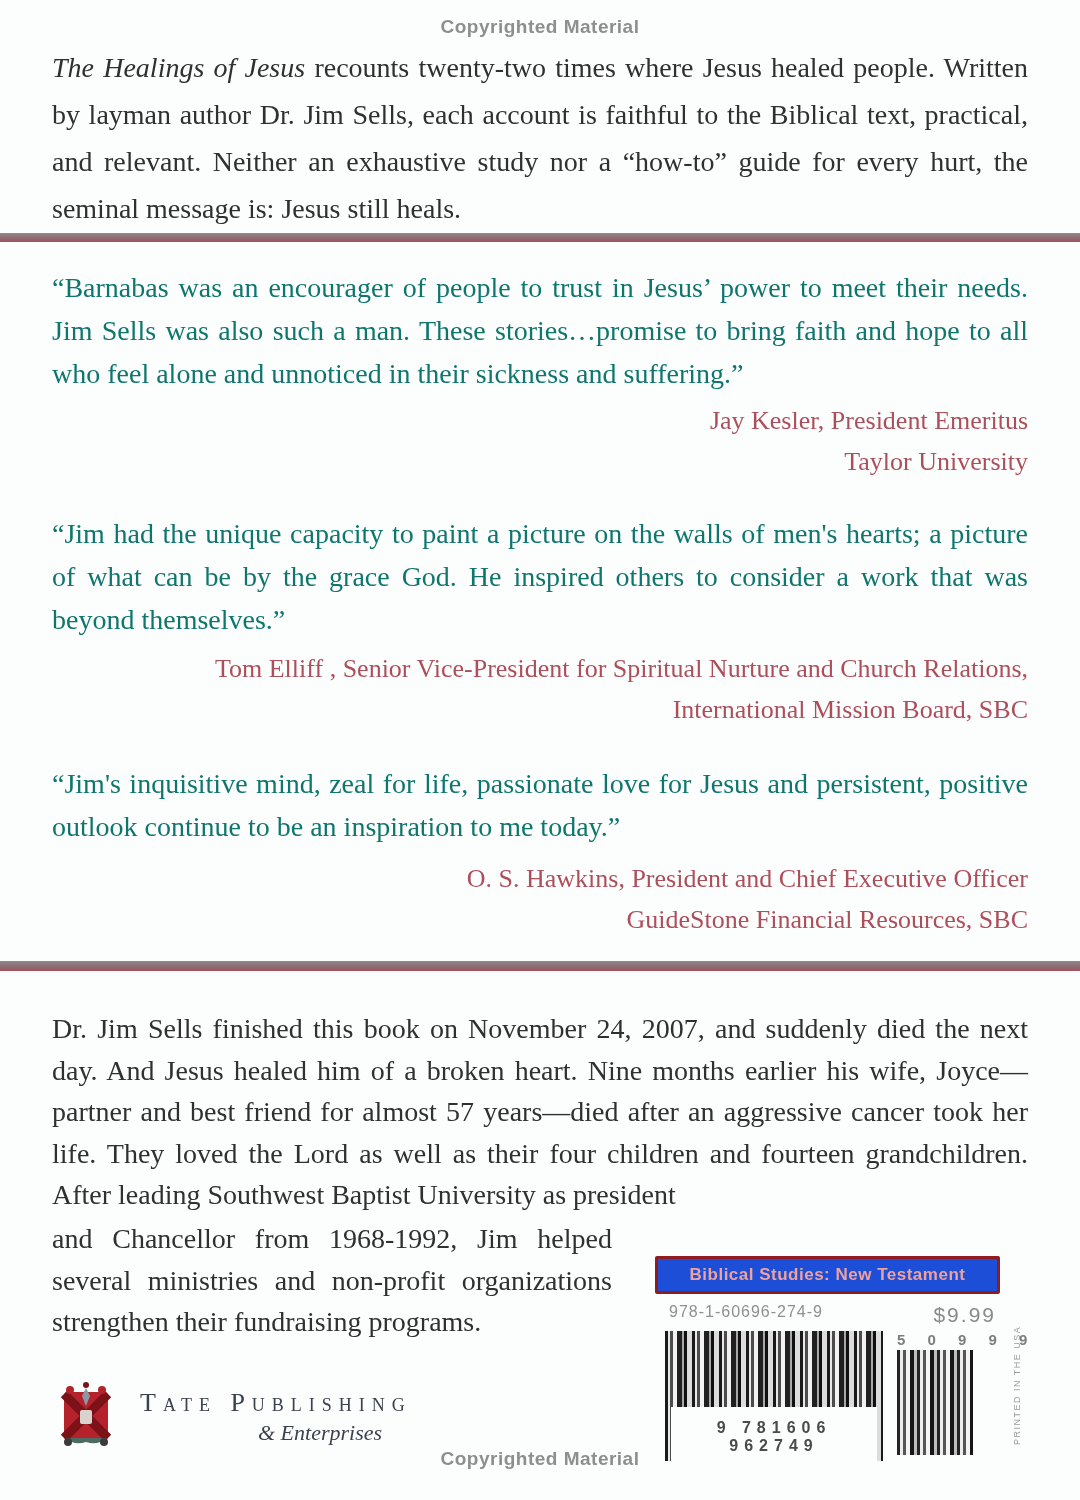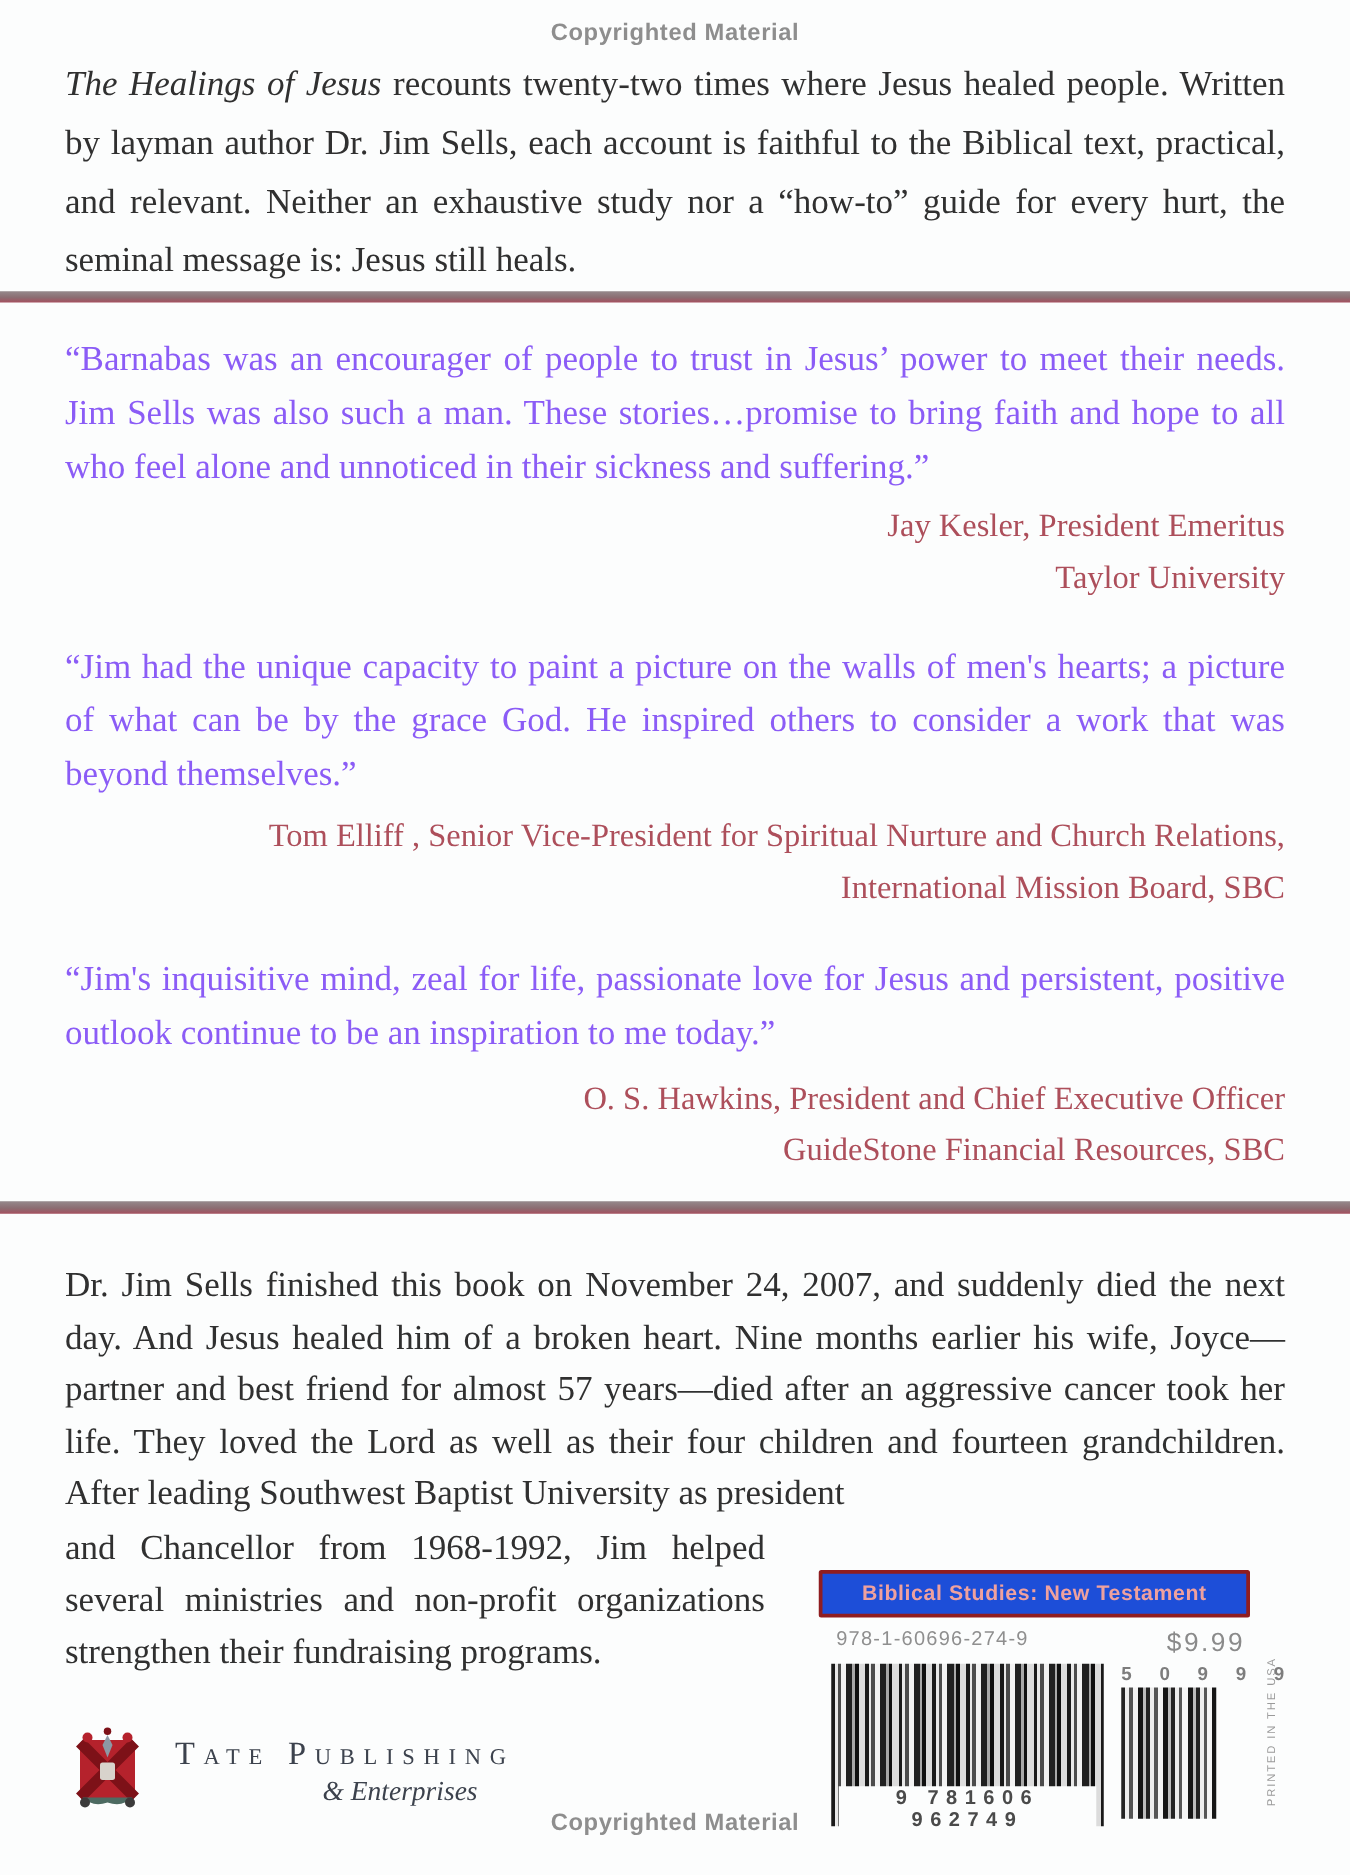--- a/index.html
+++ b/index.html
@@ -26,21 +26,21 @@
   .rule {
     position:absolute; left:0; width:1080px; height:9px;
     background:linear-gradient(180deg,#95898c 0%,#8b6d72 55%,#a5505f 100%);
   }
   .rule.r1 { top:233px; }
   .rule.r2 { top:961px; height:10px; }
 
   .quote {
     position:absolute; left:52px; width:976px;
     font-size:28px; line-height:43px; text-align:justify;
-    color:#8b5cf6;
+    color:#0f766e;
   }
   .q0 { top:266px; }
   .q1 { top:512px; }
   .q2 { top:762px; }
   .attribution {
     position:absolute; left:52px; width:976px;
     font-size:26px; line-height:41px; text-align:right;
     color:#ad4f5b;
   }
   .a0 { top:400px; }
@@ -75,21 +75,21 @@
   .bc-main {
     position:relative; width:218px; height:130px; margin-left:10px;
     background:repeating-linear-gradient(90deg,
       #1a1a1a 0 3px,#e8e8e8 3px 5px,#4c4c4c 5px 8px,#f2f2f2 8px 12px,
       #202020 12px 17px,#a8a8a8 17px 19px,#101010 19px 22px,#dcdcdc 22px 27px);
   }
   .bc-ean-digits {
     position:absolute; left:6px; right:6px; bottom:-6px;
     background:#fcfdfd; text-align:center;
     font-family:"Liberation Sans", sans-serif; font-size:16px; font-weight:bold;
-    color:#4a4a4a; letter-spacing:6px; padding:1px 0;
+    color:#4a4a4a; letter-spacing:6px; padding:12px 0;
   }
   .bc-addon { width:76px; margin-left:14px; }
   .bc-addon-digits {
     font-family:"Liberation Sans", sans-serif; font-size:15px; font-weight:bold;
     color:#7d7d7d; letter-spacing:9px; text-align:center; white-space:nowrap;
   }
   .bc-addon-bars {
     margin-top:2px; height:105px;
     background:repeating-linear-gradient(90deg,
       #242424 0 3px,#ededed 3px 6px,#555 6px 9px,#f4f4f4 9px 13px,

